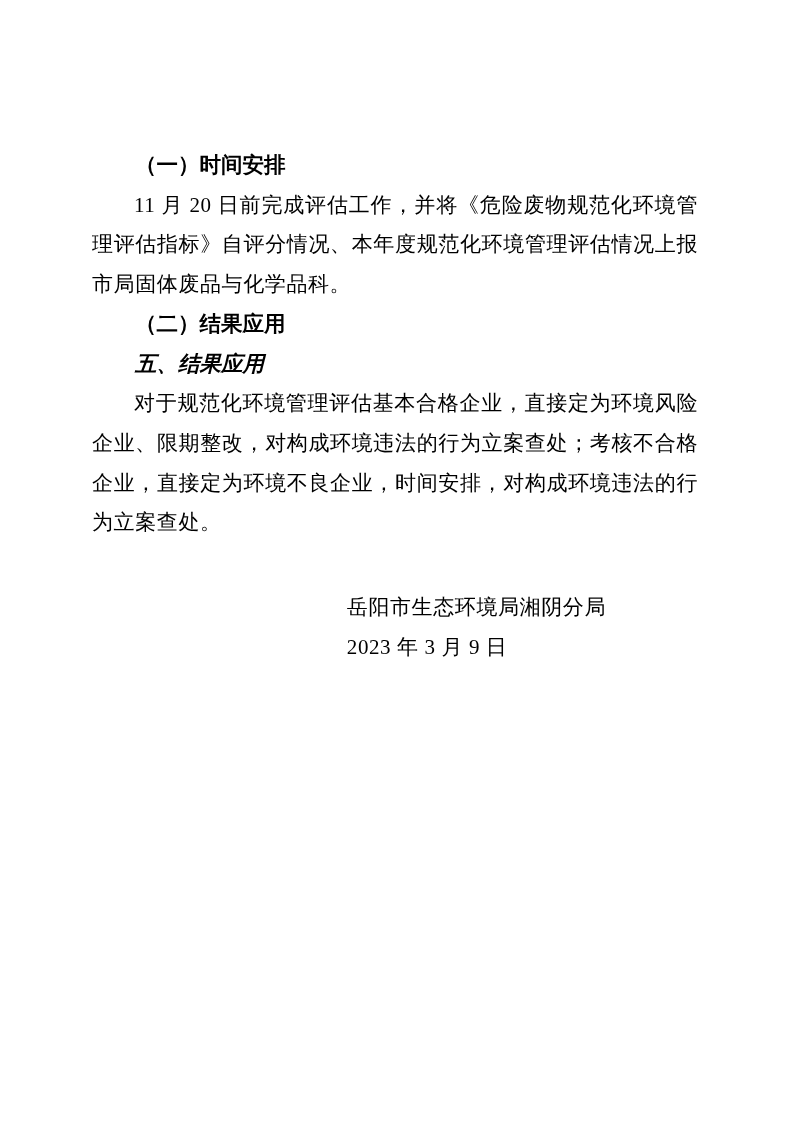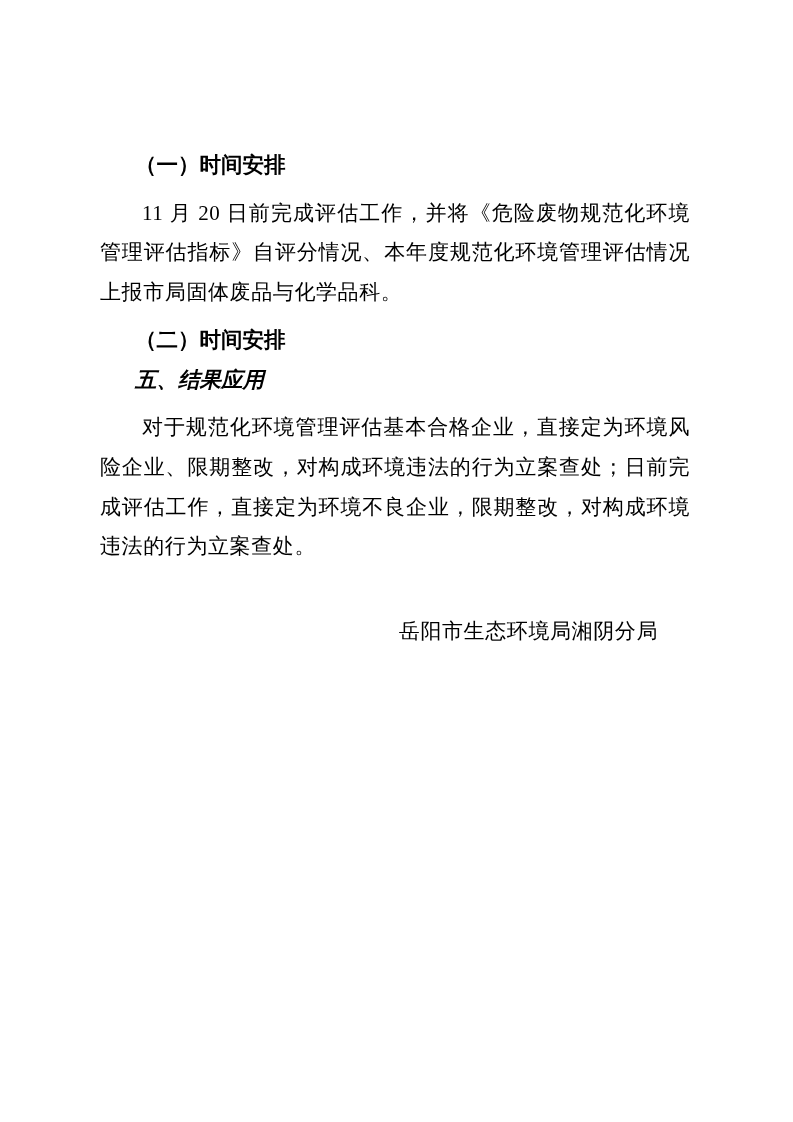--- a/index.html
+++ b/index.html
@@ -37,50 +37,51 @@
     line-height: 39.7px;
   }
   .heading.serif {
     font-family: "Liberation Serif", "DejaVu Serif", serif;
   }
   .heading.sans {
     font-family: "Liberation Sans", "DejaVu Sans", sans-serif;
     font-style: italic;
   }
   .para {
-    margin: 8px;
+    margin: 0;
     text-indent: 2em;
     text-align: justify;
     letter-spacing: 0.6px;
     line-height: 39.7px;
   }
   .signature {
     margin-top: 45px;
     margin-left: auto;
-    margin-right: 40px;
+    margin-right: 92px;
     width: max-content;
   }
   .sig-line {
     line-height: 39.7px;
     font-size: 21px;
     letter-spacing: 0.6px;
   }
 </style>
 </head>
 <body>
 
 <div class="page">
   <div class="content">
 
     <h2 class="heading serif">（一）时间安排</h2>
     <p class="para">11 月 20 日前完成评估工作，并将《危险废物规范化环境管理评估指标》自评分情况、本年度规范化环境管理评估情况上报市局固体废品与化学品科。</p>
 
-    <h2 class="heading serif">（二）时间安排</h2>
+    <h2 class="heading serif">（二）结果应用</h2>
 
     <h2 class="heading sans">五、结果应用</h2>
-    <p class="para">对于规范化环境管理评估基本合格企业，直接定为环境风险企业、限期整改，对构成环境违法的行为立案查处；日前完成评估工作，直接定为环境不良企业，限期整改，对构成环境违法的行为立案查处。</p>
+    <p class="para">对于规范化环境管理评估基本合格企业，直接定为环境风险企业、限期整改，对构成环境违法的行为立案查处；考核不合格企业，直接定为环境不良企业，时间安排，对构成环境违法的行为立案查处。</p>
 
     <div class="signature">
       <div class="sig-line">岳阳市生态环境局湘阴分局</div>
+      <div class="sig-line">2023 年 3 月 9 日</div>
     </div>
 
   </div>
 </div>
 
 </body></html>

